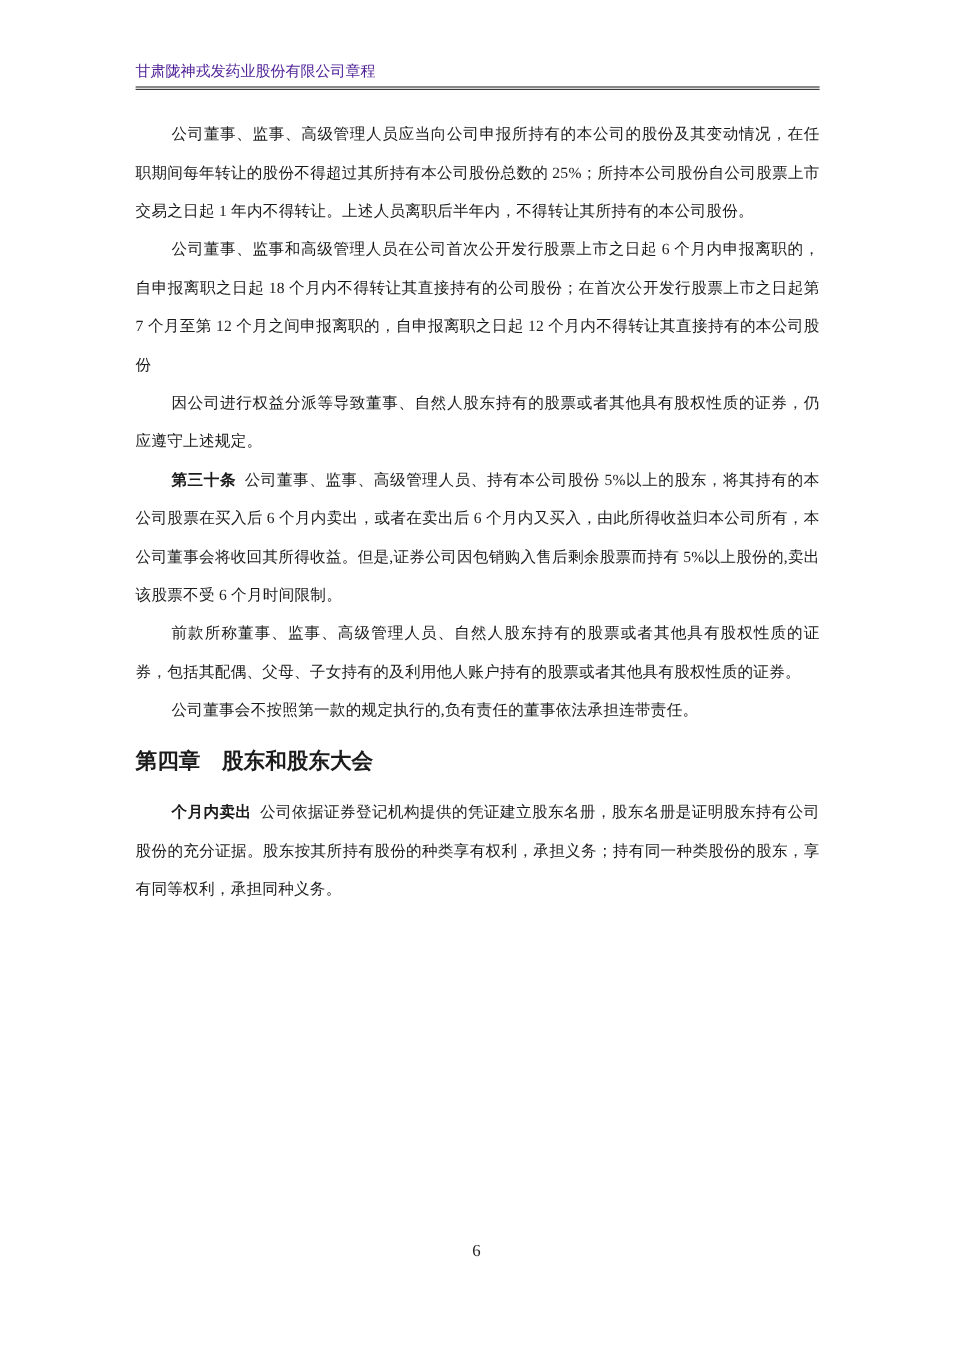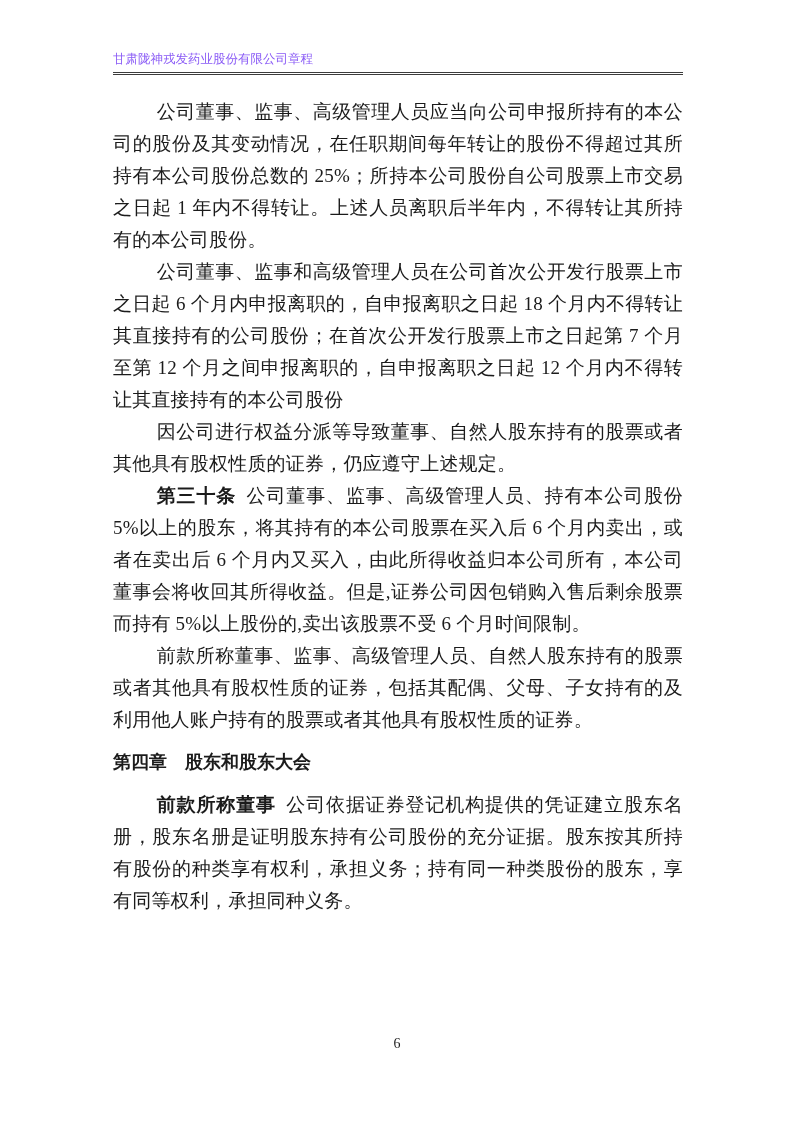--- a/index.html
+++ b/index.html
@@ -18,31 +18,31 @@
   }
   .page-header {
     position: absolute;
     top: 50px;
     left: 113px;
     right: 111px;
     font-size: 12.5px;
     line-height: 18px;
     padding-bottom: 4px;
     border-bottom: 3px double #3c3c3c;
-    color: #8b5cf6;
+    color: #4c1d95;
   }
   .content {
     position: absolute;
     top: 96px;
     left: 113px;
     right: 111px;
   }
   .para {
     margin: 0;
-    font-size: 19px;
+    font-size: 13px;
     line-height: 32px;
     text-align: justify;
     text-indent: 2.3em;
     letter-spacing: 0.2px;
   }
   .lead {
     font-weight: bold;
     margin-right: 0.55em;
     margin-top: 14px;
   }
@@ -92,26 +92,29 @@
 
     <p class="para">
       <b class="lead">第三十条</b><span>公司董事、监事、高级管理人员、持有本公司股份 5%以上的股东，将其持有的本公司股票在买入后 6 个月内卖出，或者在卖出后 6 个月内又买入，由此所得收益归本公司所有，本公司董事会将收回其所得收益。但是,证券公司因包销购入售后剩余股票而持有 5%以上股份的,卖出该股票不受 6 个月时间限制。</span>
     </p>
 
     <p class="para">
       <span>前款所称董事、监事、高级管理人员、自然人股东持有的股票或者其他具有股权性质的证券，包括其配偶、父母、子女持有的及利用他人账户持有的股票或者其他具有股权性质的证券。</span>
     </p>
 
 
+    <p class="para">
+      <span>公司董事会不按照第一款的规定执行的,负有责任的董事依法承担连带责任。</span>
+    </p>
 
     <h2 class="chapter-heading">第四章　股东和股东大会</h2>
 
 
     <p class="para">
-      <b class="lead">前款所称董事</b><span>公司依据证券登记机构提供的凭证建立股东名册，股东名册是证明股东持有公司股份的充分证据。股东按其所持有股份的种类享有权利，承担义务；持有同一种类股份的股东，享有同等权利，承担同种义务。</span>
+      <b class="lead">个月内卖出</b><span>公司依据证券登记机构提供的凭证建立股东名册，股东名册是证明股东持有公司股份的充分证据。股东按其所持有股份的种类享有权利，承担义务；持有同一种类股份的股东，享有同等权利，承担同种义务。</span>
     </p>
 
   </div>
 
   <div class="page-footer">
     <span>6</span>
   </div>
 
 </div>
 

